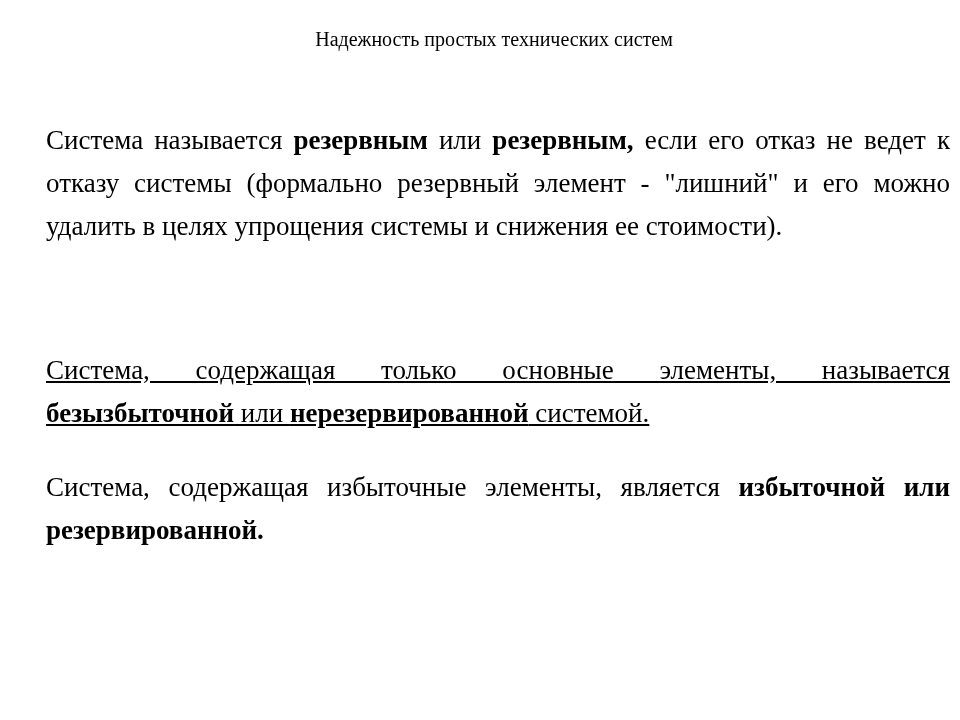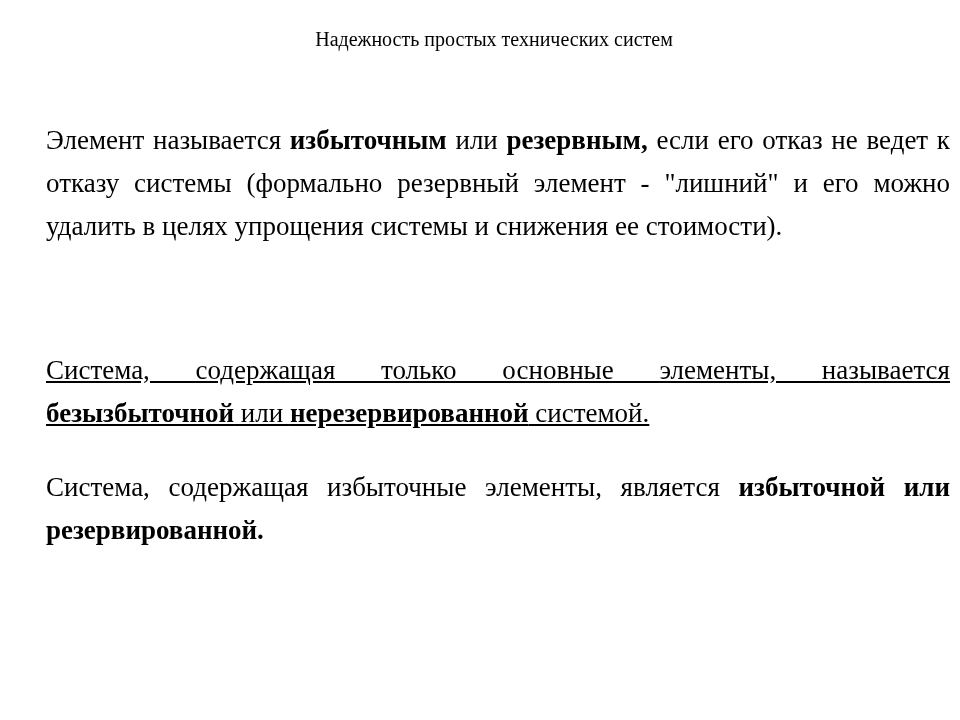--- a/index.html
+++ b/index.html
@@ -43,17 +43,17 @@
     #p2 { top: 349px; text-decoration: underline; }
     #p3 { top: 466px; }
   </style>
 </head>
 <body>
 
 <div class="slide-header">
   <span>Надежность простых технических систем</span>
 </div>
 
-<p class="para" id="p1"><span>Элемент называется </span><b>избыточным</b><span> или </span><b>резервным,</b><span> если его отказ не ведет к отказу системы (формально резервный элемент - "лишний" и его можно удалить в целях упрощения системы и снижения ее стоимости).</span></p>
+<p class="para" id="p1"><span>Система называется </span><b>резервным</b><span> или </span><b>резервным,</b><span> если его отказ не ведет к отказу системы (формально резервный элемент - "лишний" и его можно удалить в целях упрощения системы и снижения ее стоимости).</span></p>
 
 <p class="para" id="p2"><span>Система, содержащая только основные элементы, называется </span><b>безызбыточной</b><span> или </span><b>нерезервированной</b><span> системой.</span></p>
 
 <p class="para" id="p3"><span>Система, содержащая избыточные элементы, является </span><b>избыточной или резервированной.</b></p>
 
 </body></html>

